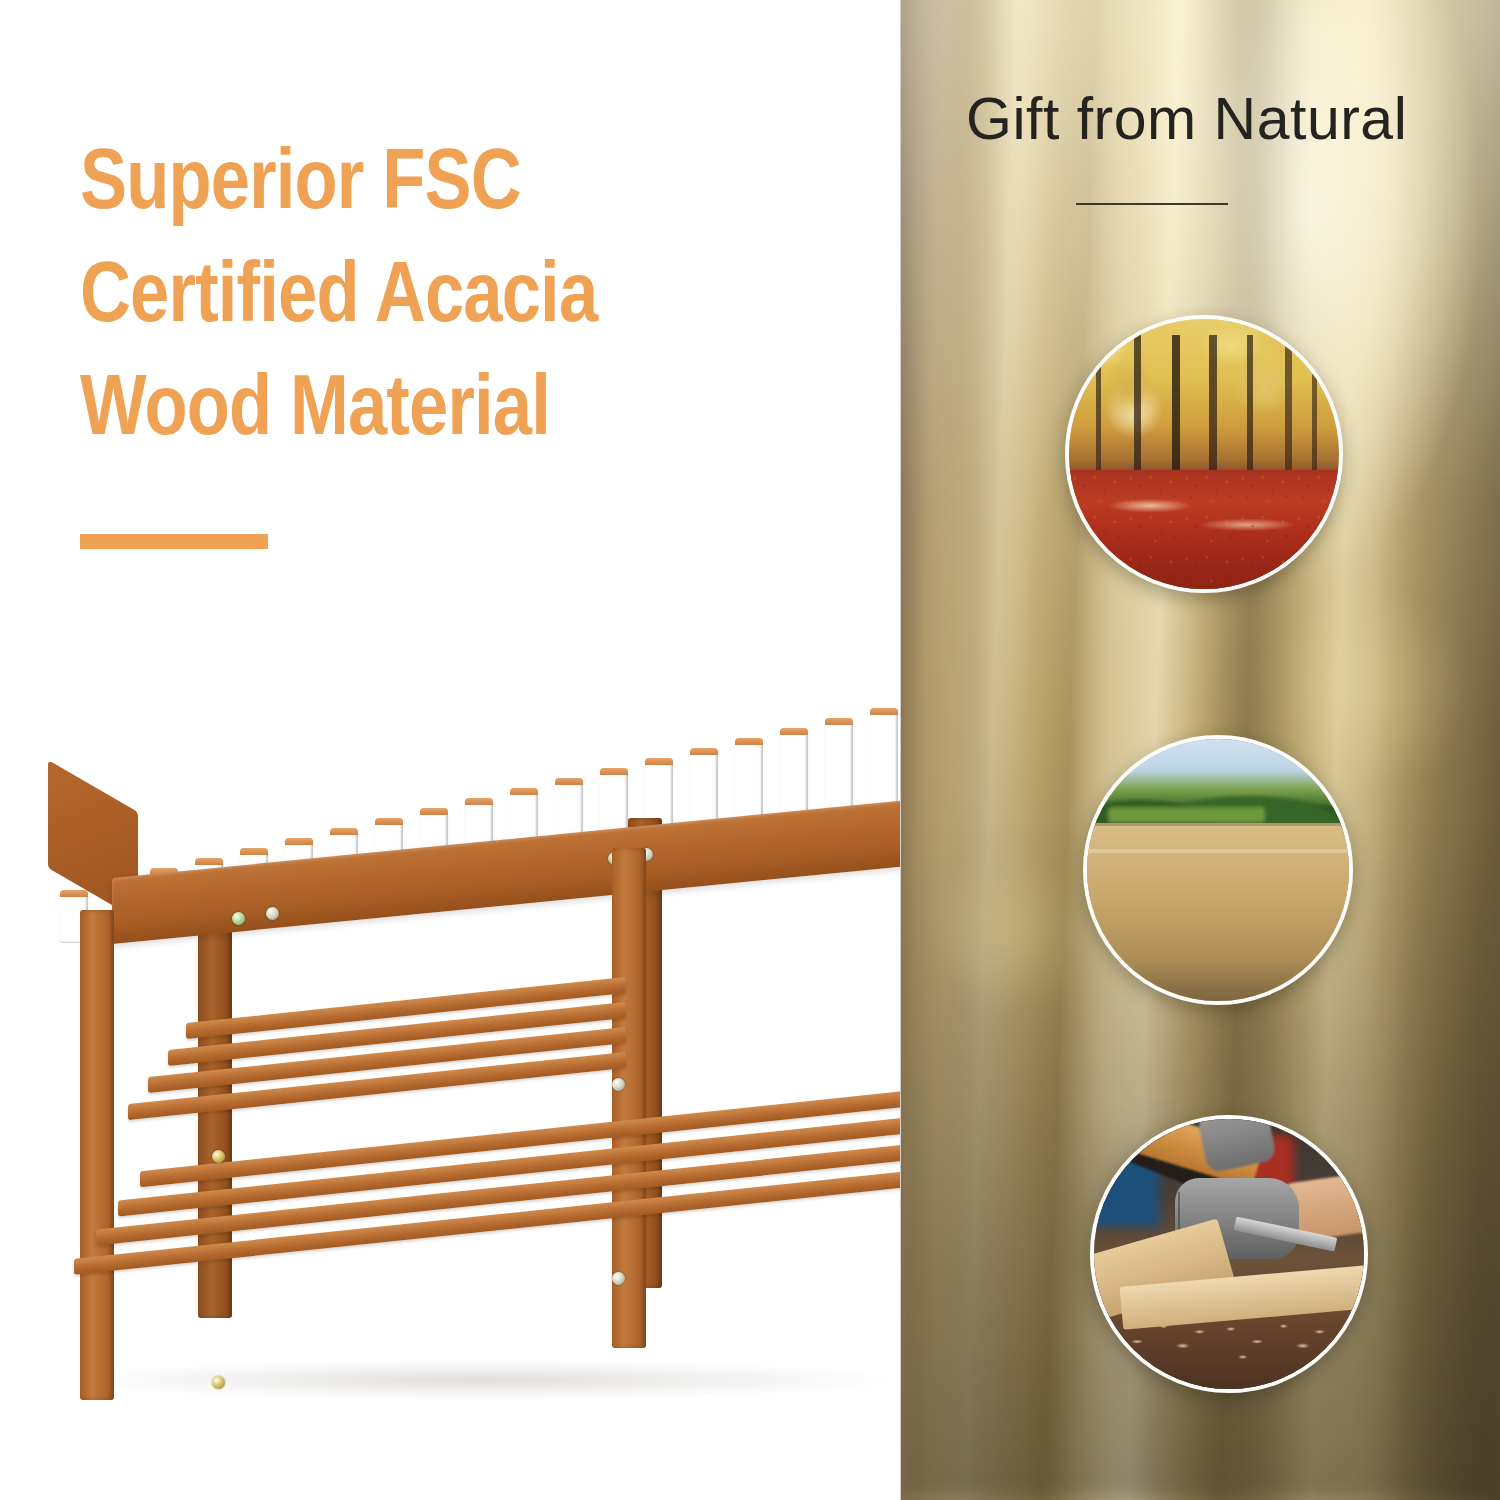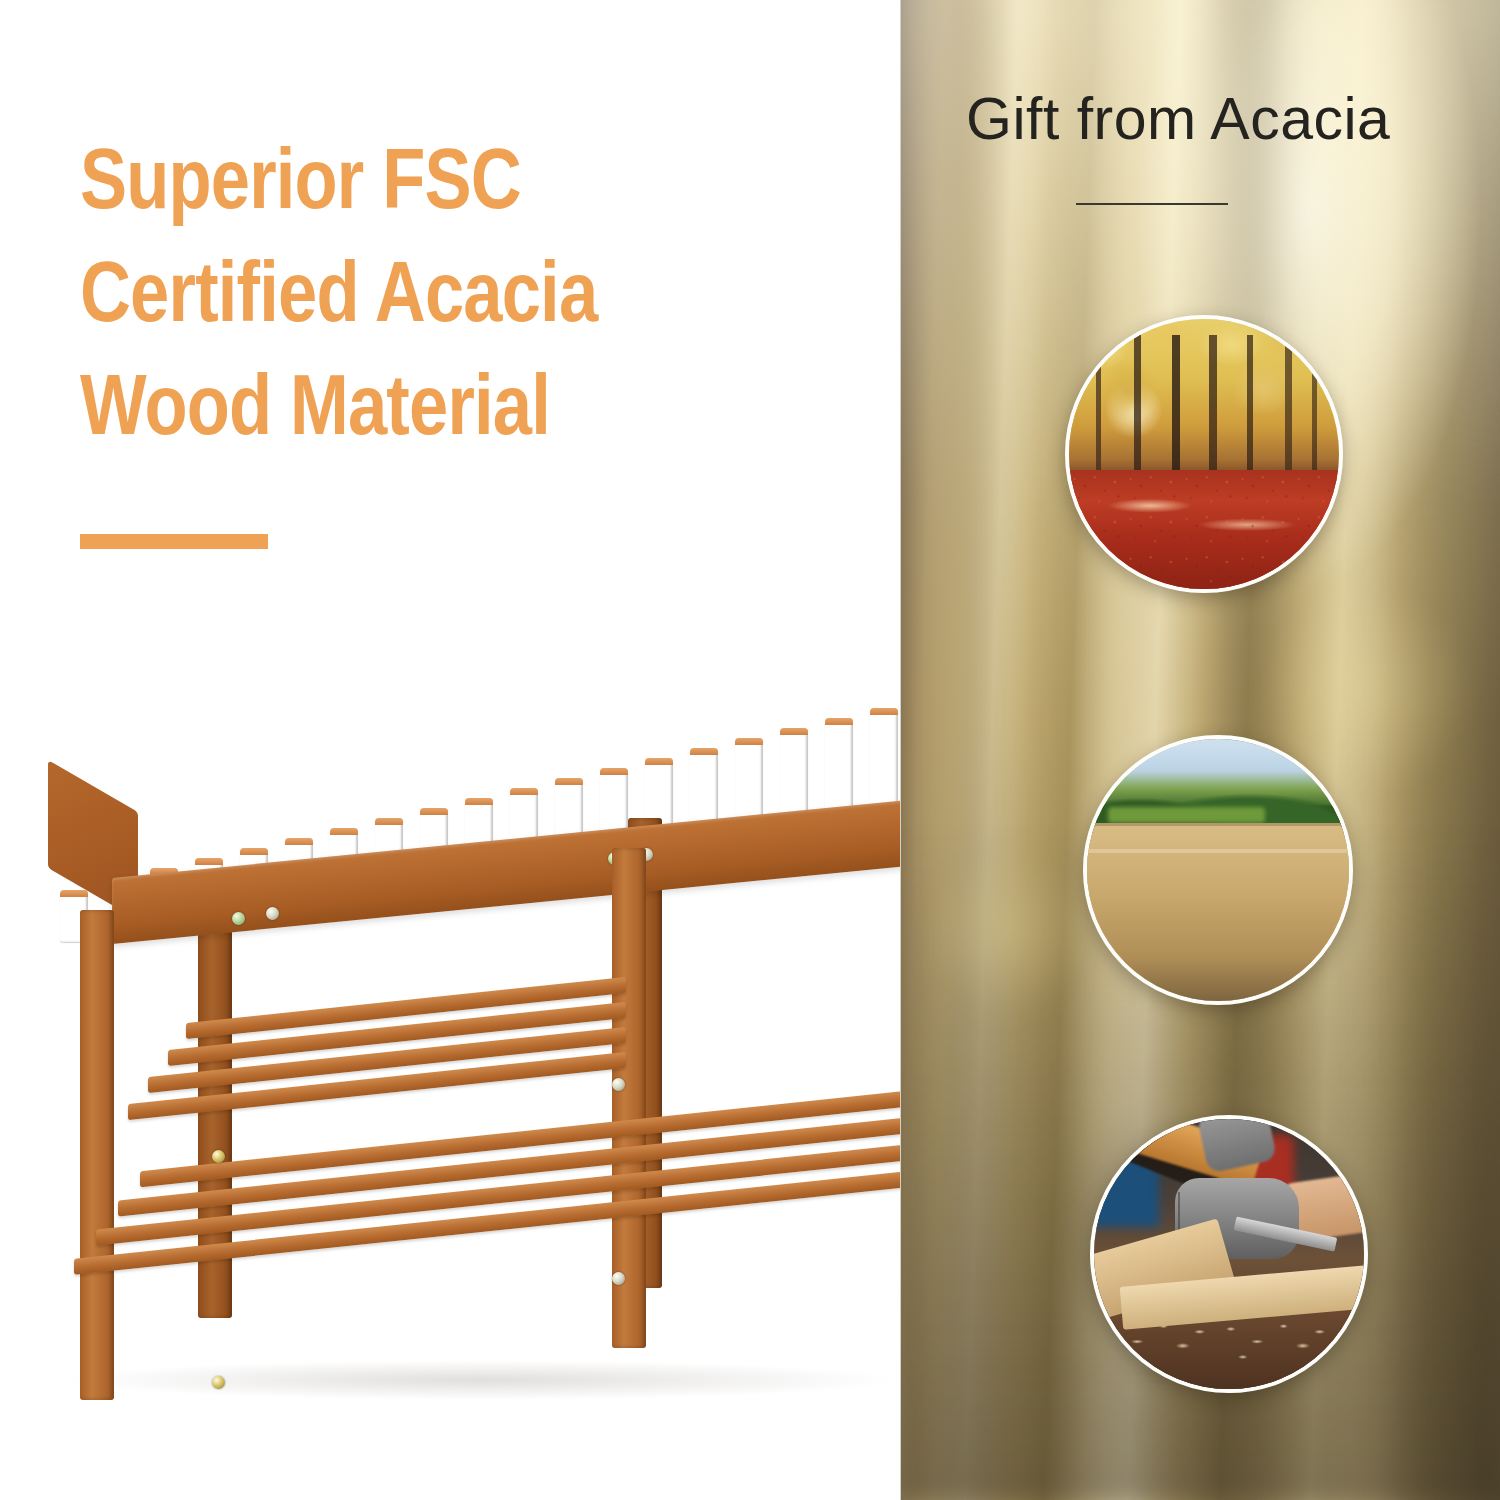--- a/index.html
+++ b/index.html
@@ -361,21 +361,21 @@
       <div class="screw" style="left:592px;top:572px;"></div>
       <div class="screw brass" style="left:192px;top:676px;"></div>
       <div class="screw" style="left:920px;top:492px;"></div>
     </div>
   </div>
 
   <div id="right-panel">
     <div id="panel-edge"></div>
 
     <div id="right-heading-wrap">
-      <div id="right-heading">Gift from Acacia</div>
+      <div id="right-heading">Gift from Natural</div>
       <div id="right-heading-rule"></div>
     </div>
 
     <div class="circle" id="c1" style="left:165px;top:315px;width:270px;height:270px;">
       <div class="c-inner">
         <div class="sky"></div>
         <div class="canopy"></div>
         <div class="trunks"></div>
         <div class="leaves"></div>
         <div class="leafdots"></div>

